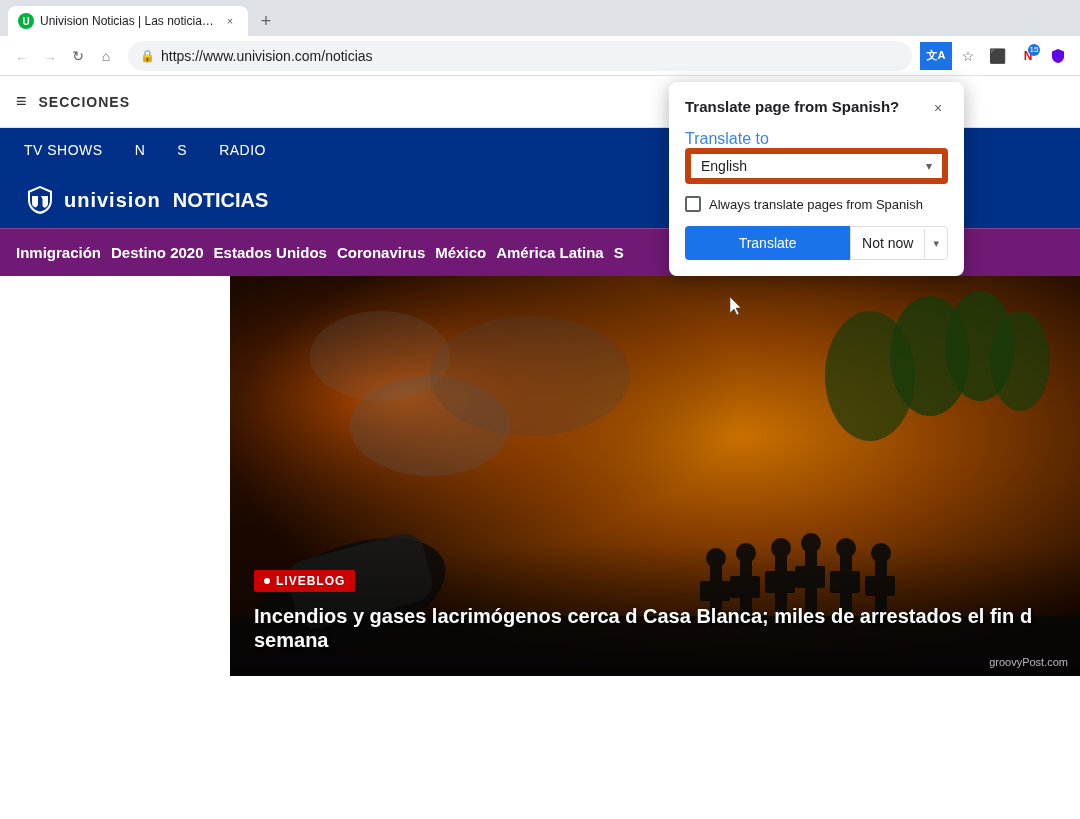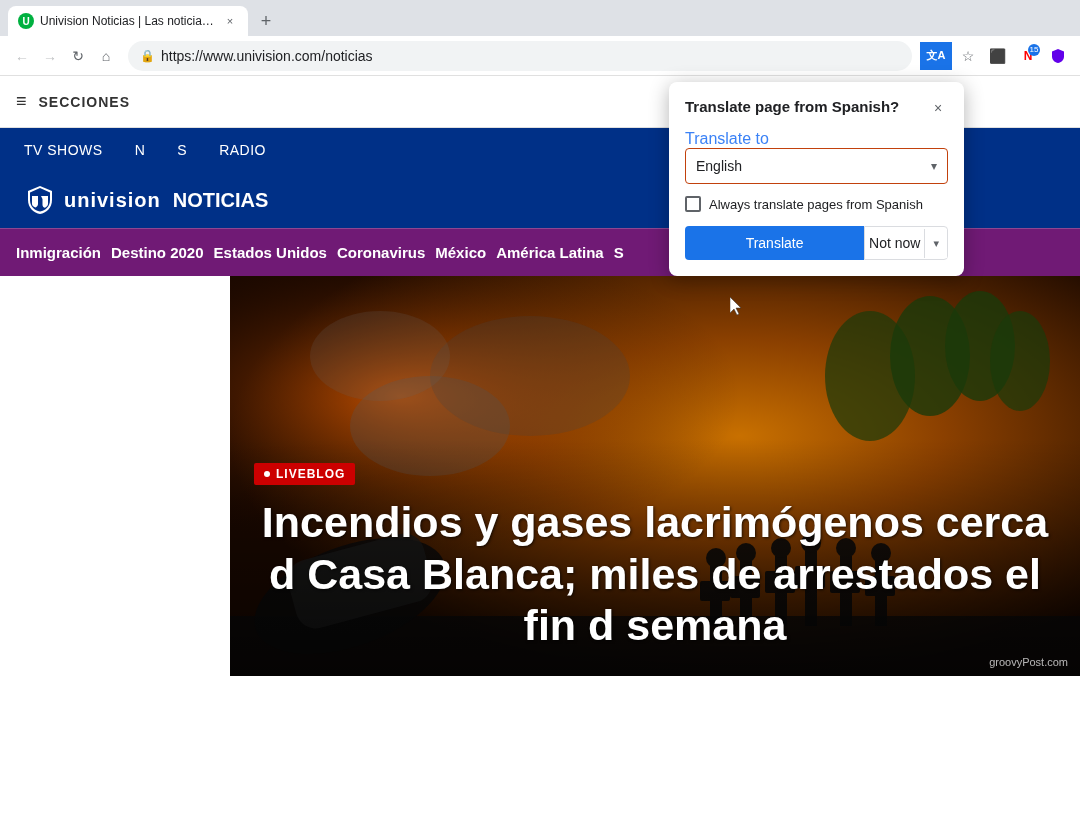--- a/index.html
+++ b/index.html
@@ -257,25 +257,24 @@
     }
     .liveblog-dot {
       width: 6px;
       height: 6px;
       background: #fff;
       border-radius: 50%;
       margin-right: 6px;
     }
     .hero-title {
       color: #fff;
-      font-size: 43px;
+      font-size: 20px;
       font-weight: 700;
       line-height: 1.2;
       text-shadow: 1px 1px 3px rgba(0,0,0,0.7);
-      text-align: center;
     }
     .groovy-watermark {
       position: absolute;
       bottom: 8px;
       right: 12px;
       color: rgba(255,255,255,0.7);
       font-size: 11px;
     }
 
     
@@ -312,21 +311,21 @@
       font-size: 14px;
       border-radius: 50%;
     }
     .translate-to-label {
       font-size: 16px;
       color: #3b82f6;
     }
     .language-select {
       width: 100%;
       height: 36px;
-      border: 1px solid #c2410c;
+      border: 6px solid #c2410c;
       border-radius: 4px;
       display: flex;
       align-items: center;
       justify-content: space-between;
       padding: 0 10px;
       margin-bottom: 12px;
       cursor: pointer;
       background: #fff;
     }
     .language-select-text {
@@ -370,21 +369,21 @@
     .not-now-group {
       display: flex;
       align-items: center;
       border: 1px solid #dadce0;
       border-radius: 0 4px 4px 0;
     }
     .not-now-btn {
       background: #fff;
       color: #202124;
       border: none;
-      padding: 8px 4px;
+      padding: 8px 11px;
       font-size: 14px;
       cursor: pointer;
     }
     .not-now-chevron {
       background: #fff;
       border: none;
       border-left: 1px solid #dadce0;
       padding: 8px 8px;
       cursor: pointer;
       font-size: 11px;

